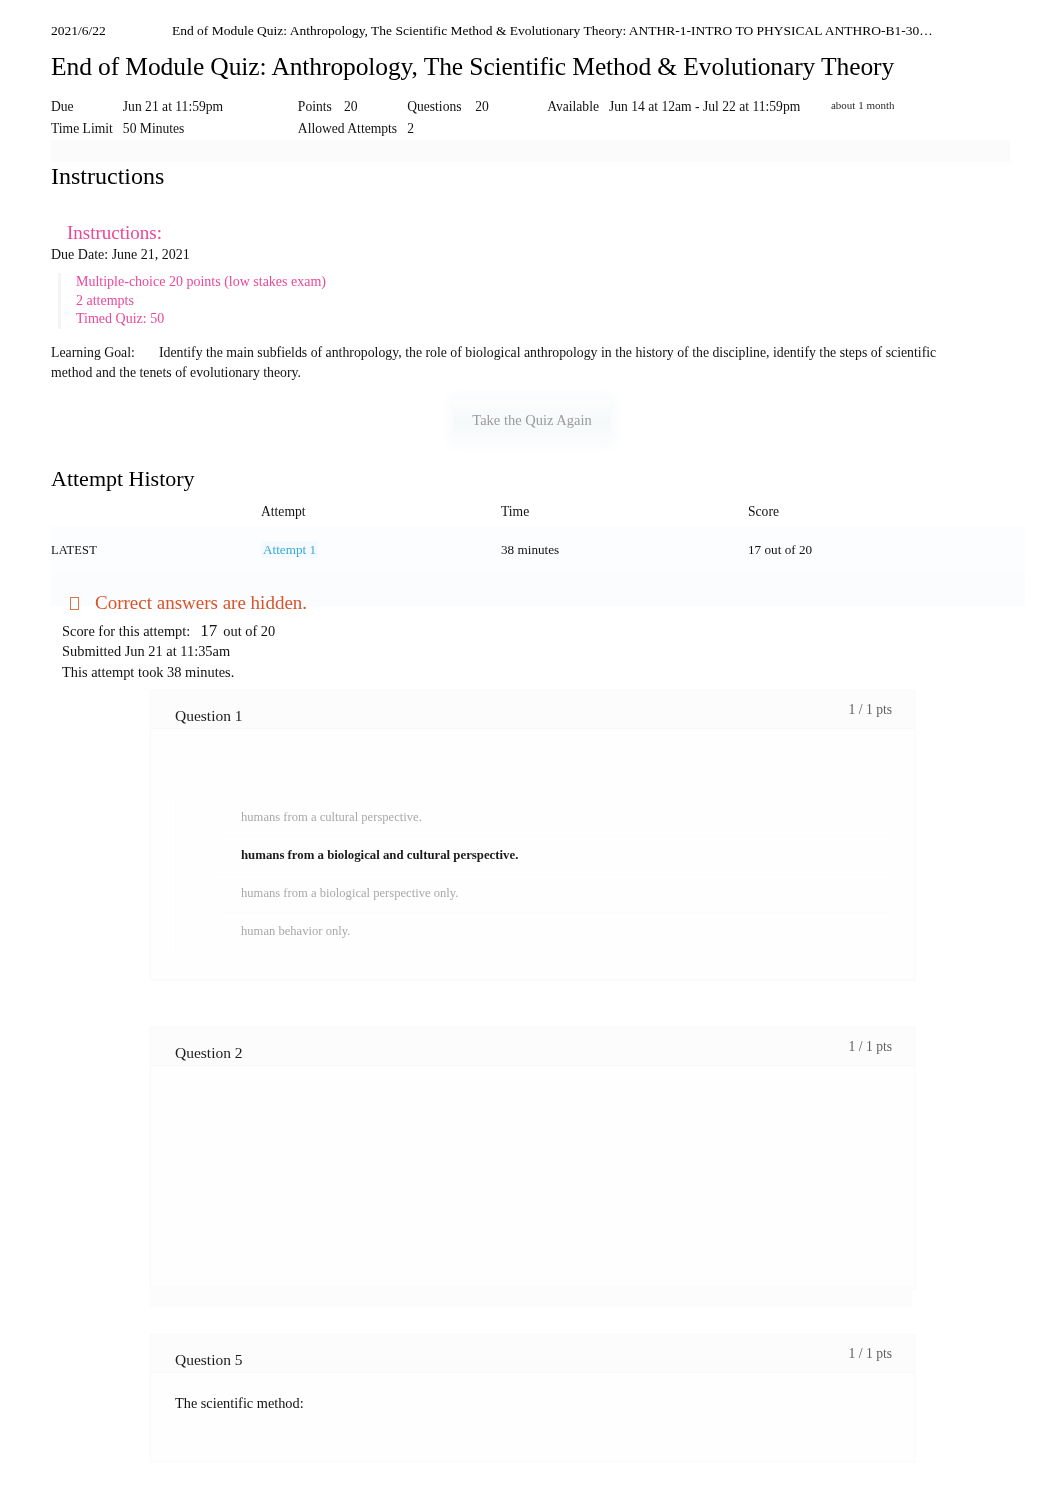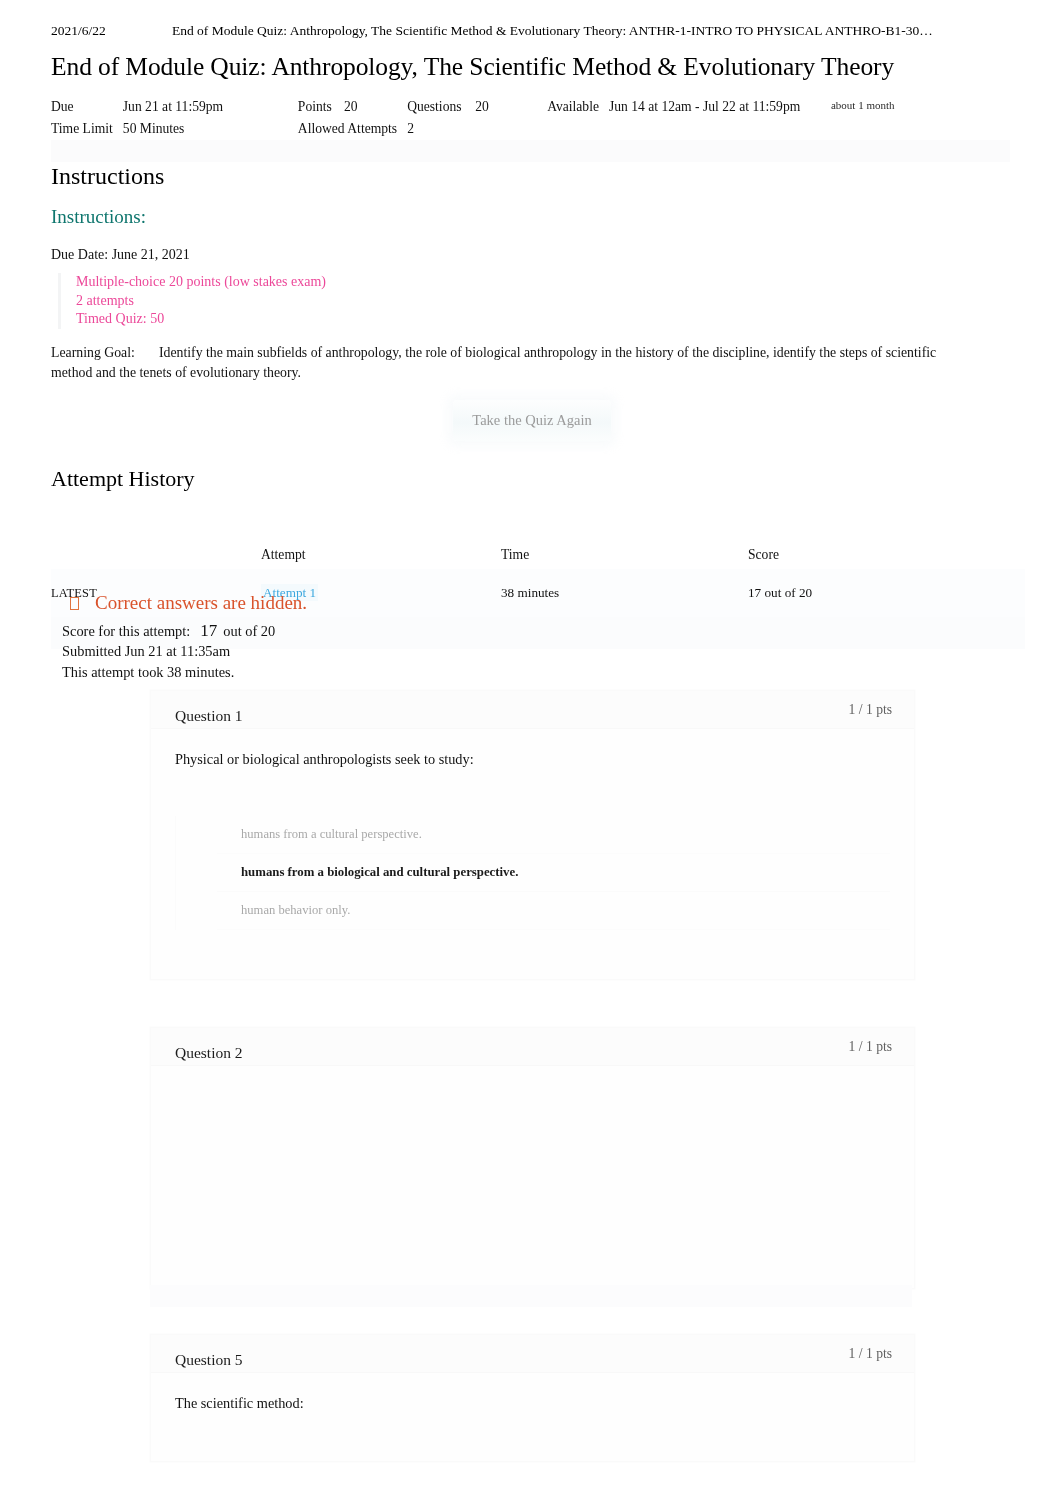--- a/index.html
+++ b/index.html
@@ -97,22 +97,22 @@
     font-weight: normal;
     color: #000;
     margin: 0;
   }
   .sub-instructions {
     position: absolute;
     left: 51px;
     top: 206px;
     font-size: 19px;
     font-weight: normal;
-    color: #0f766e;
-    margin: 0;
+    color: #ec4899;
+    margin: 16px;
   }
   .due-date-line {
     position: absolute;
     left: 51px;
     top: 247px;
     font-size: 14px;
     color: #111;
   }
 
   
@@ -175,21 +175,20 @@
   .attempt-wrap {
     position: absolute;
     left: 51px;
     top: 500px;
     width: 974px;
   }
   .attempt-table {
     width: 100%;
     border-collapse: collapse;
     font-size: 13.2px;
-    margin-top: 43px;
   }
   .attempt-table th {
     text-align: left;
     font-weight: normal;
     color: #111;
     padding: 4px 0 6px 0;
     font-size: 13.6px;
   }
   .attempt-table td {
     padding: 16px 0 16px 0;
@@ -422,24 +421,24 @@
   <div>Submitted Jun 21 at 11:35am</div>
   <div>This attempt took 38 minutes.</div>
 </div>
 
 <div class="question" id="question-1">
   <div class="q-header">
     <span class="q-title">Question 1</span>
     <span class="q-pts">1 / 1 pts</span>
   </div>
   <div class="q-body">
-    <div class="q-text">Physical or biological anthropologists seek to study:</div>
     <div class="answers">
       <div class="answer">humans from a cultural perspective.</div>
       <div class="answer selected">humans from a biological and cultural perspective.</div>
+      <div class="answer">humans from a biological perspective only.</div>
       <div class="answer">human behavior only.</div>
     </div>
   </div>
 </div>
 
 <div class="question" id="question-2">
   <div class="q-header">
     <span class="q-title">Question 2</span>
     <span class="q-pts">1 / 1 pts</span>
   </div>

